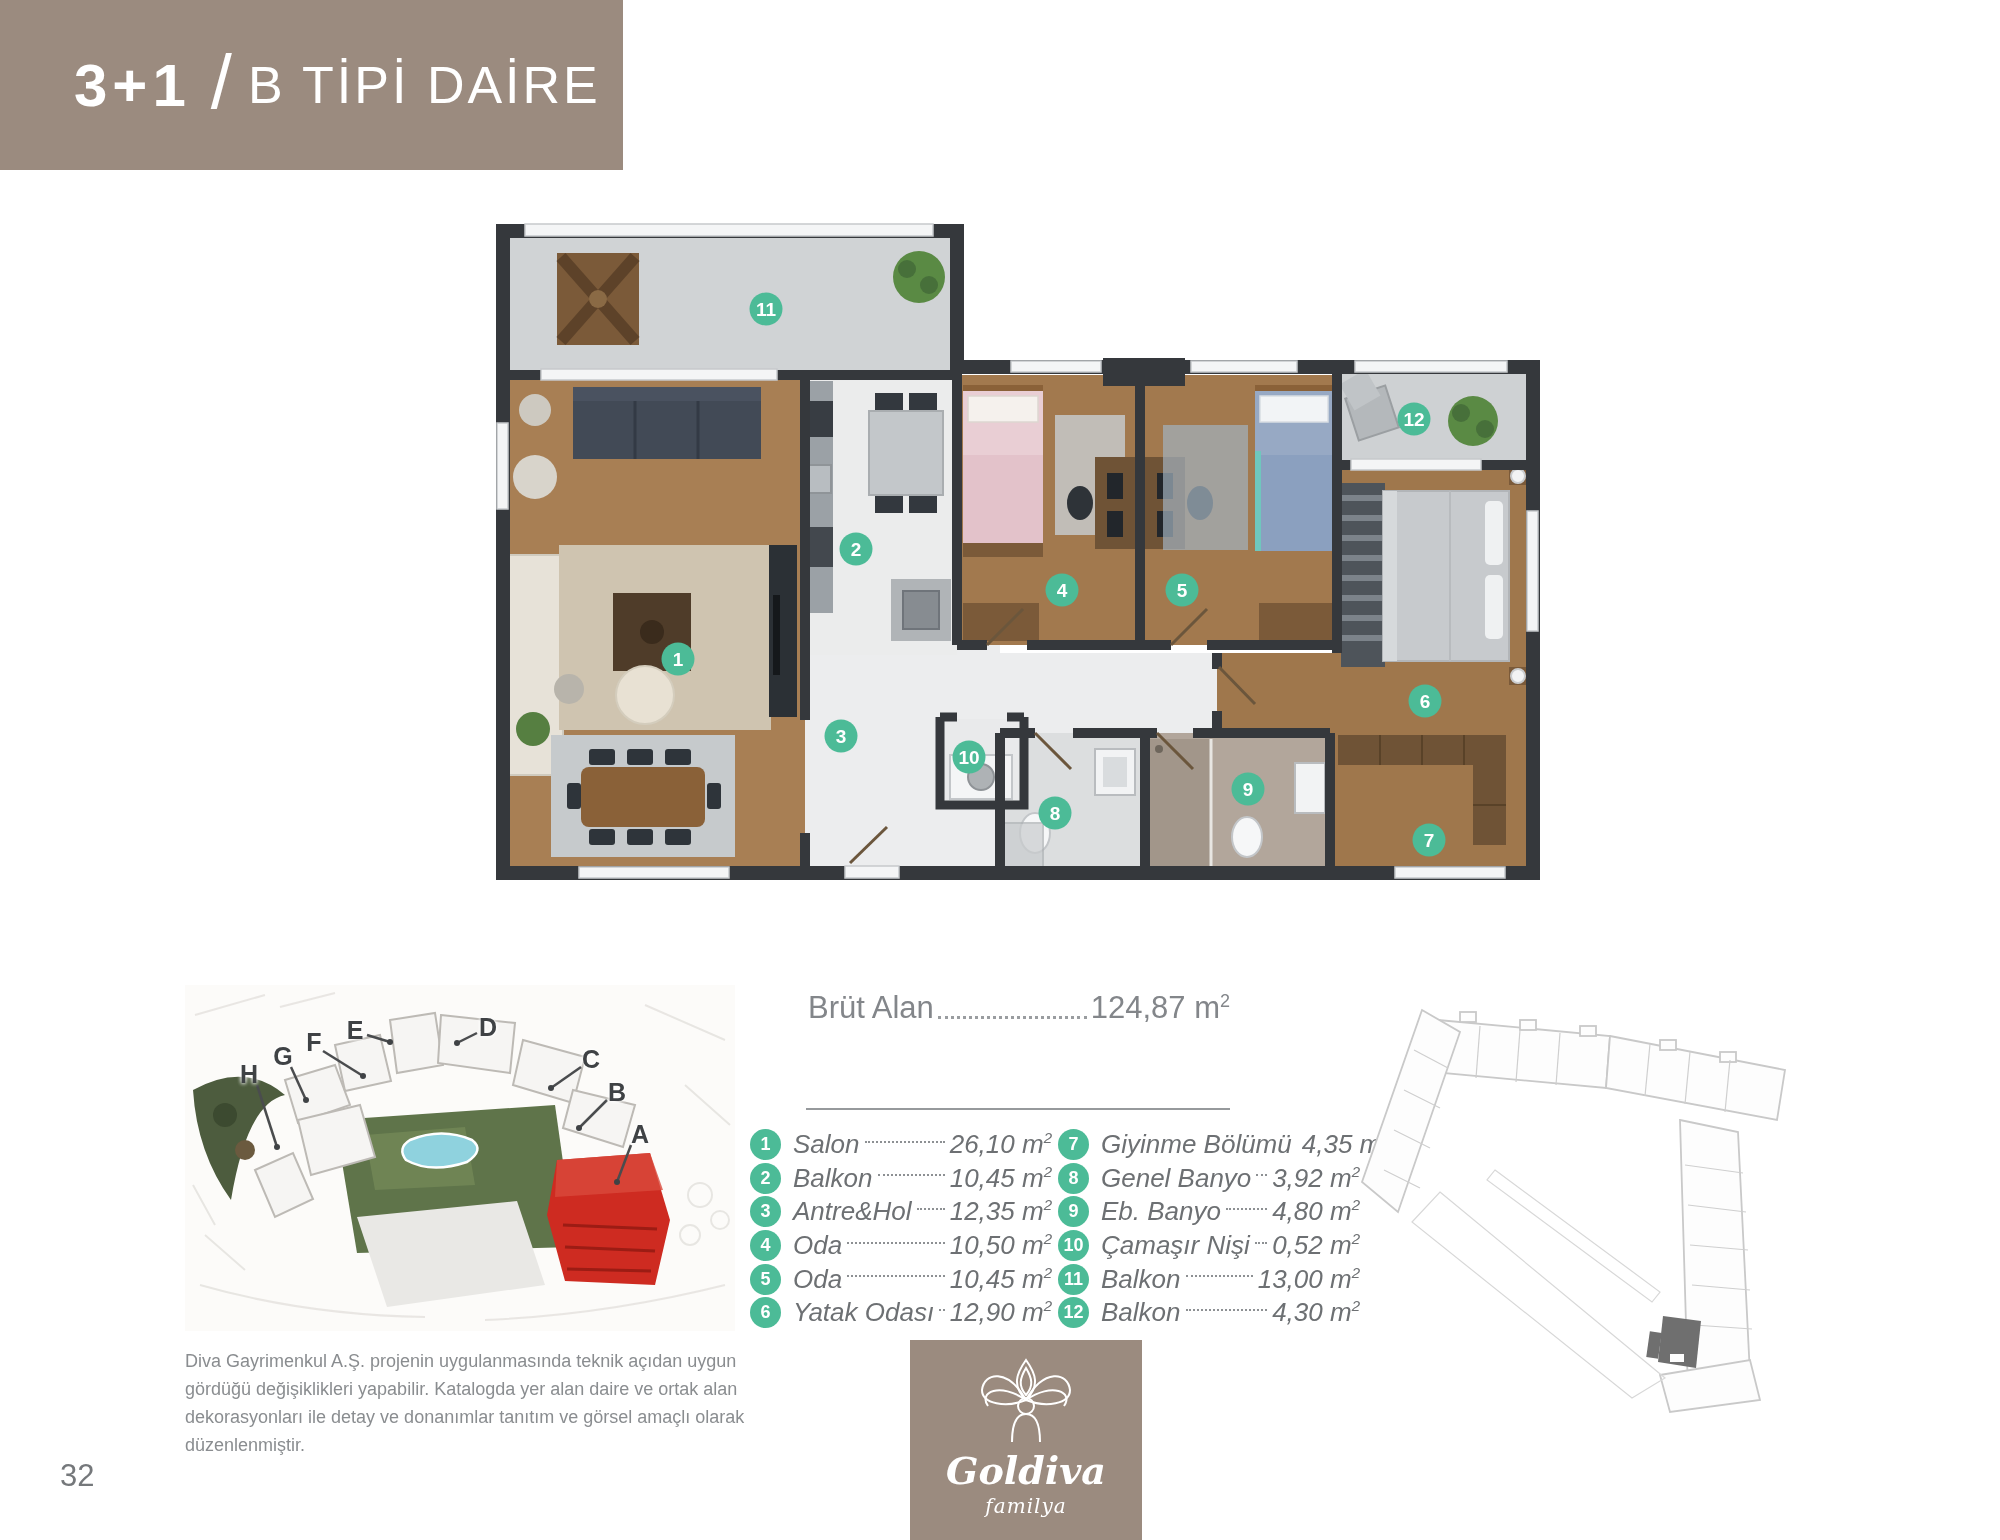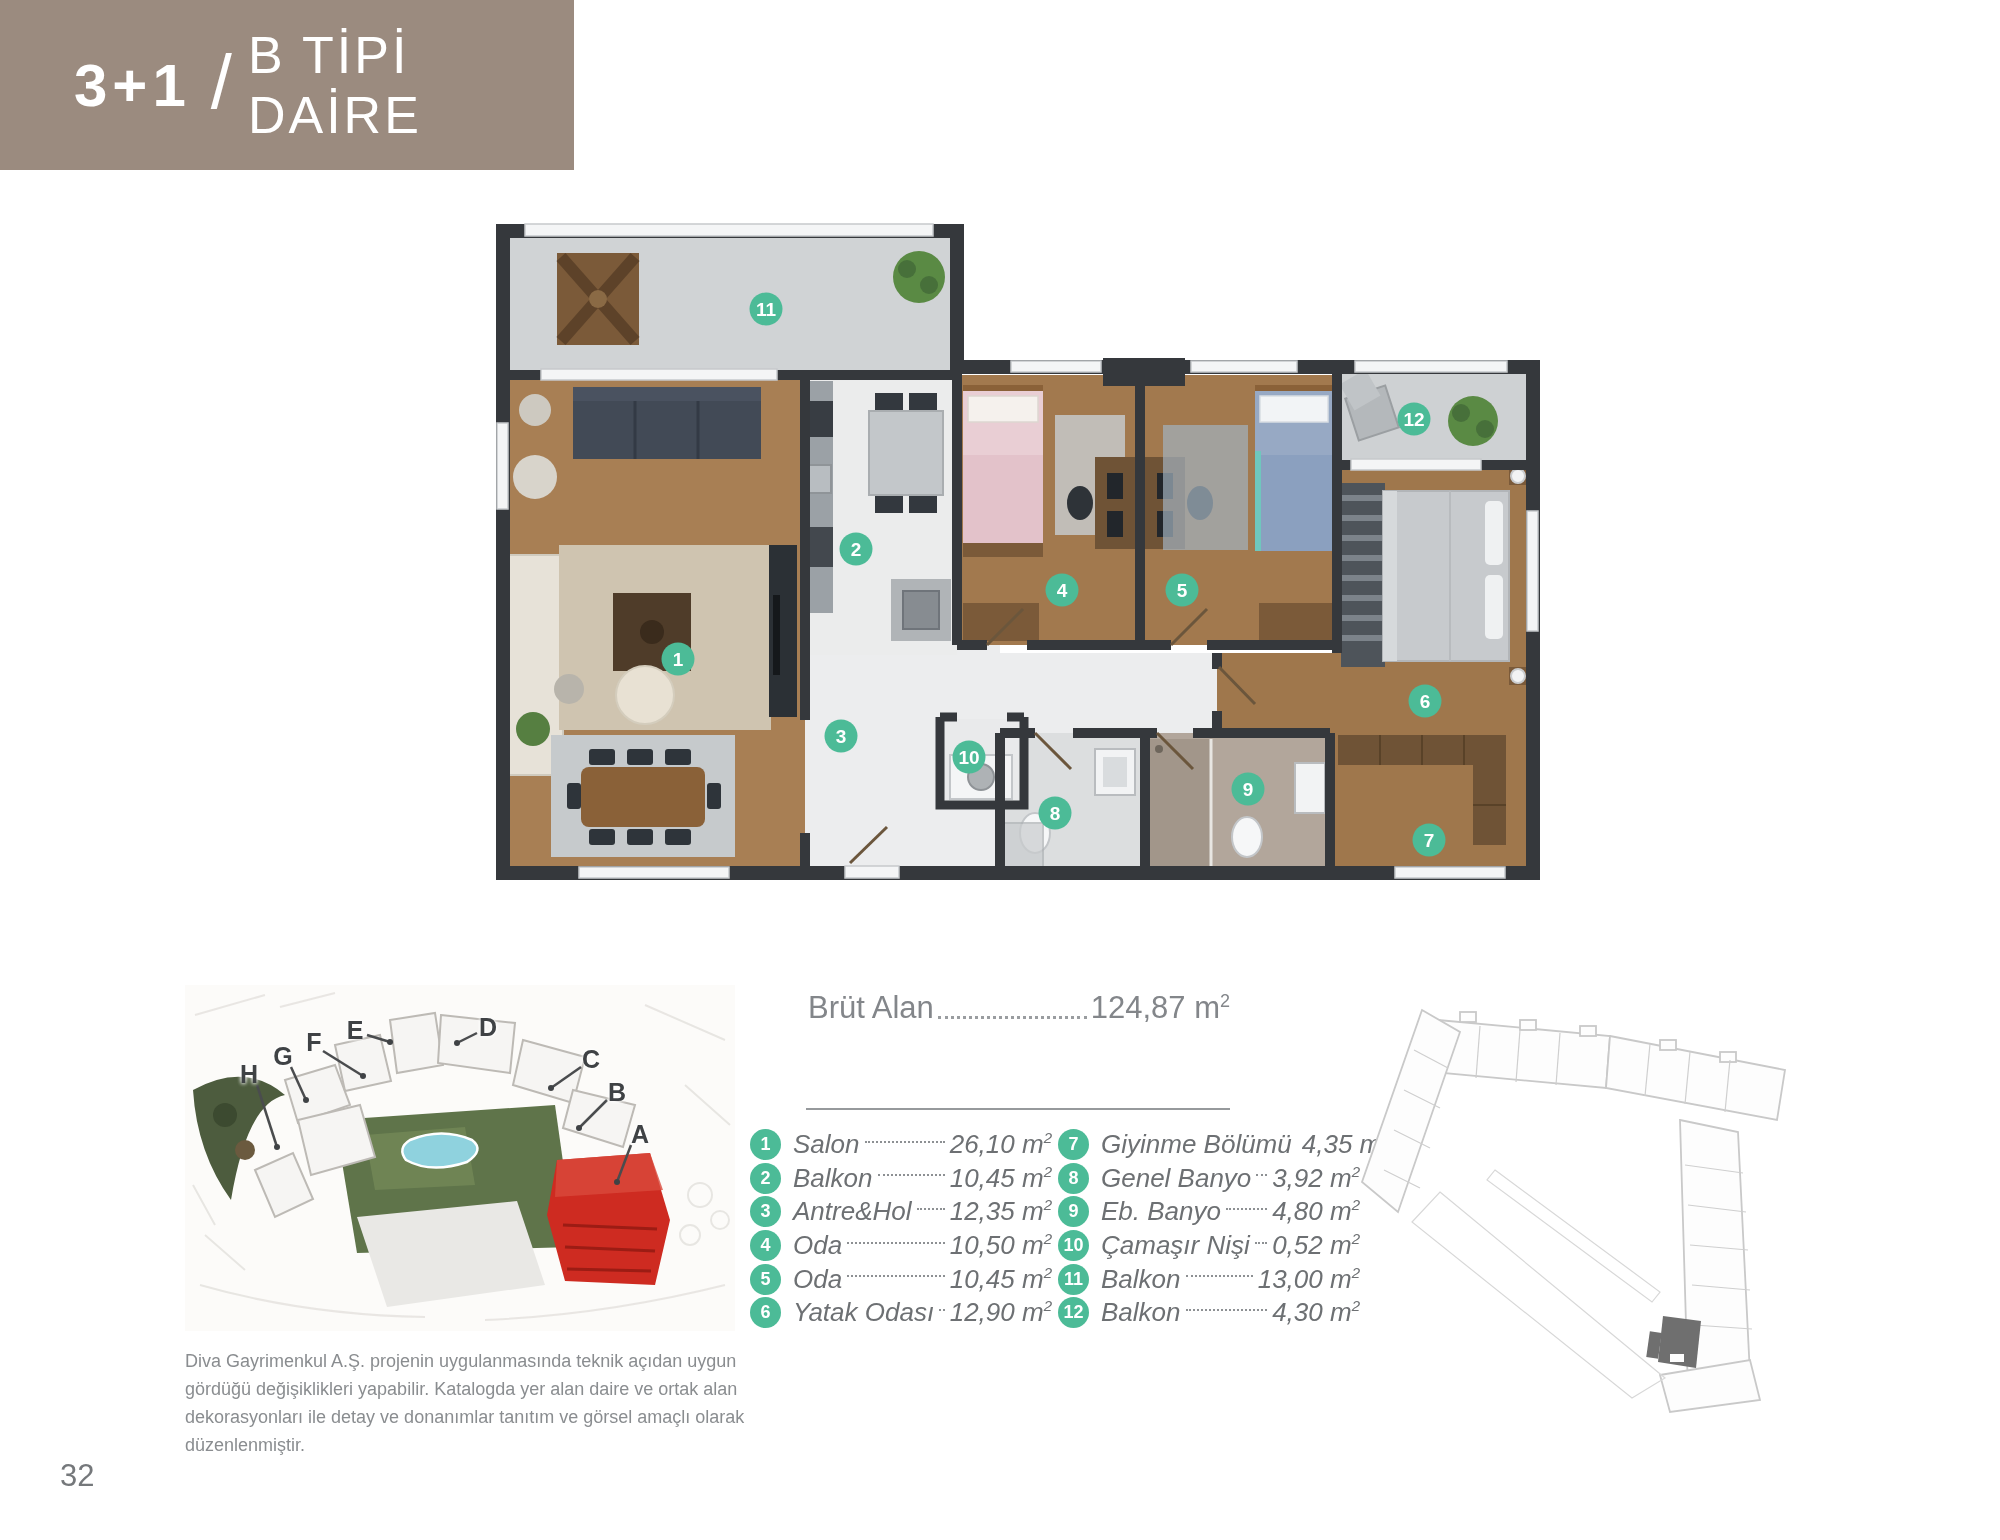--- a/index.html
+++ b/index.html
@@ -1,21 +1,21 @@
 <!DOCTYPE html>
 <html><head>
 <meta charset="utf-8">
 <style>
   html,body{margin:0;padding:0;background:#ffffff;}
   .page{position:relative;width:2000px;height:1540px;background:#ffffff;overflow:hidden;
         font-family:"Liberation Sans", sans-serif;}
   .abs{position:absolute;}
 
   
-  .banner{left:0;top:0;width:574px;height:170px;background:#9b8b7f;display:flex;
+  .banner{left:0;top:0;width:623px;height:170px;background:#9b8b7f;display:flex;
           align-items:center;padding-left:74px;box-sizing:border-box;color:#fff;}
   .t-bold{font-size:60px;font-weight:800;letter-spacing:5px;}
   .t-slash{font-size:76px;font-weight:400;margin:0 16px 8px 20px;}
   .t-light{font-size:52px;font-weight:400;letter-spacing:3px;}
 
   
   .plan{left:495px;top:215px;width:1060px;height:672px;}
   .plan svg{width:100%;height:100%;display:block;}
   .marker-text{font-family:"Liberation Sans",sans-serif;font-weight:bold;font-size:19px;fill:#ffffff;}
 
@@ -548,14 +548,31 @@
         <rect x="288" y="352" width="12" height="26" fill="#6f6f6f" transform="rotate(8 294 365)"></rect>
         <rect x="310" y="374" width="14" height="8" fill="#fdfdfd"></rect>
       </g>
     </svg>
   </div>
 
   <div class="abs disclaimer">Diva Gayrimenkul A.Ş. projenin uygulanmasında teknik açıdan uygun gördüğü değişiklikleri yapabilir. Katalogda yer alan daire ve ortak alan dekorasyonları ile detay ve donanımlar tanıtım ve görsel amaçlı olarak düzenlenmiştir.</div>
 
   <div class="abs pagenum">32</div>
 
+  <div class="abs logobox">
+    <svg width="120" height="92" viewBox="0 0 120 92">
+      <g fill="none" stroke="#ffffff" stroke-width="2">
+        <path d="M60,6 C50,20 46,32 60,46 C74,32 70,20 60,6 Z"></path>
+        <path d="M60,14 C54,24 52,32 60,41 C68,32 66,24 60,14 Z"></path>
+        <path d="M60,46 C42,14 18,18 16,36 C16,50 40,54 60,46 Z"></path>
+        <path d="M60,46 C78,14 102,18 104,36 C104,50 80,54 60,46 Z"></path>
+        <path d="M60,46 C34,28 12,38 22,52"></path>
+        <path d="M60,46 C86,28 108,38 98,52"></path>
+        <circle cx="60" cy="52" r="8"></circle>
+        <path d="M46,88 C46,66 52,60 60,60"></path>
+        <path d="M74,88 C74,66 68,60 60,60"></path>
+      </g>
+    </svg>
+    <div class="logo-name">Goldiva</div>
+    <div class="logo-sub">familya</div>
+  </div>
 
 </div>
 
 </body></html>

